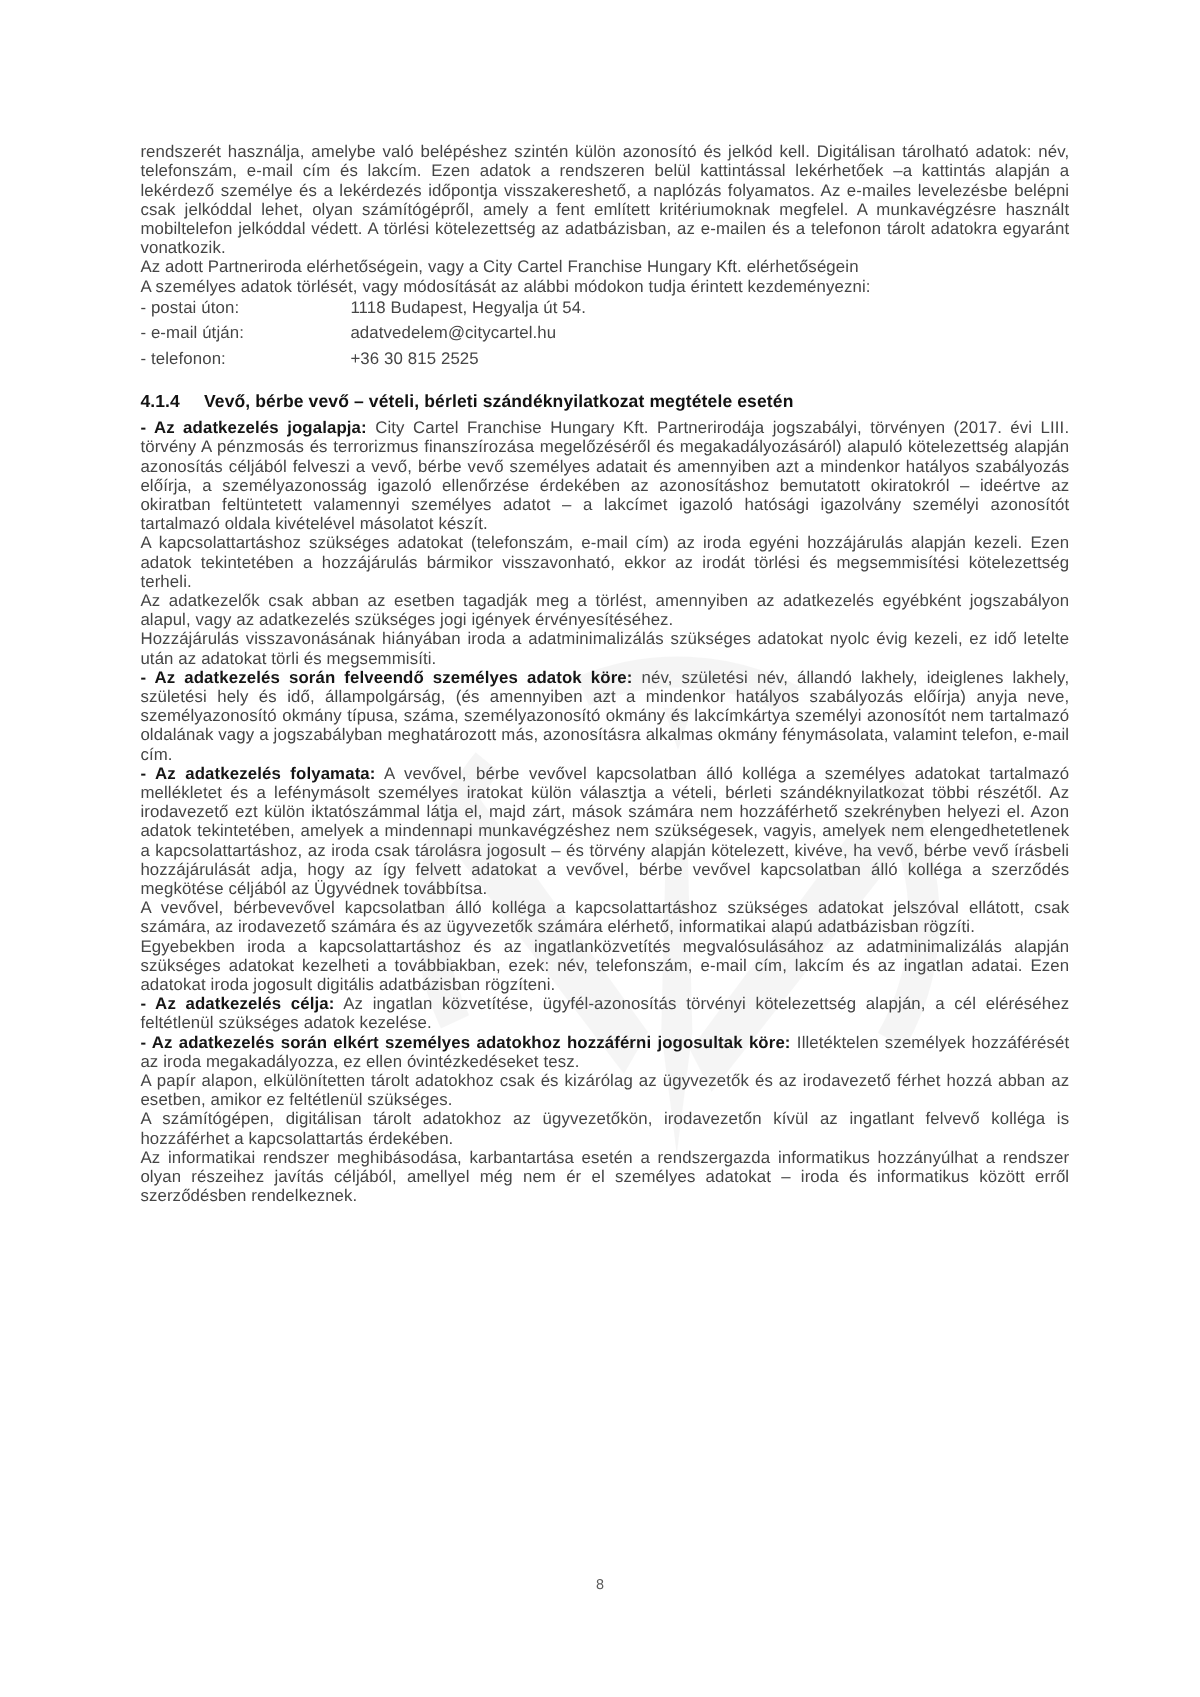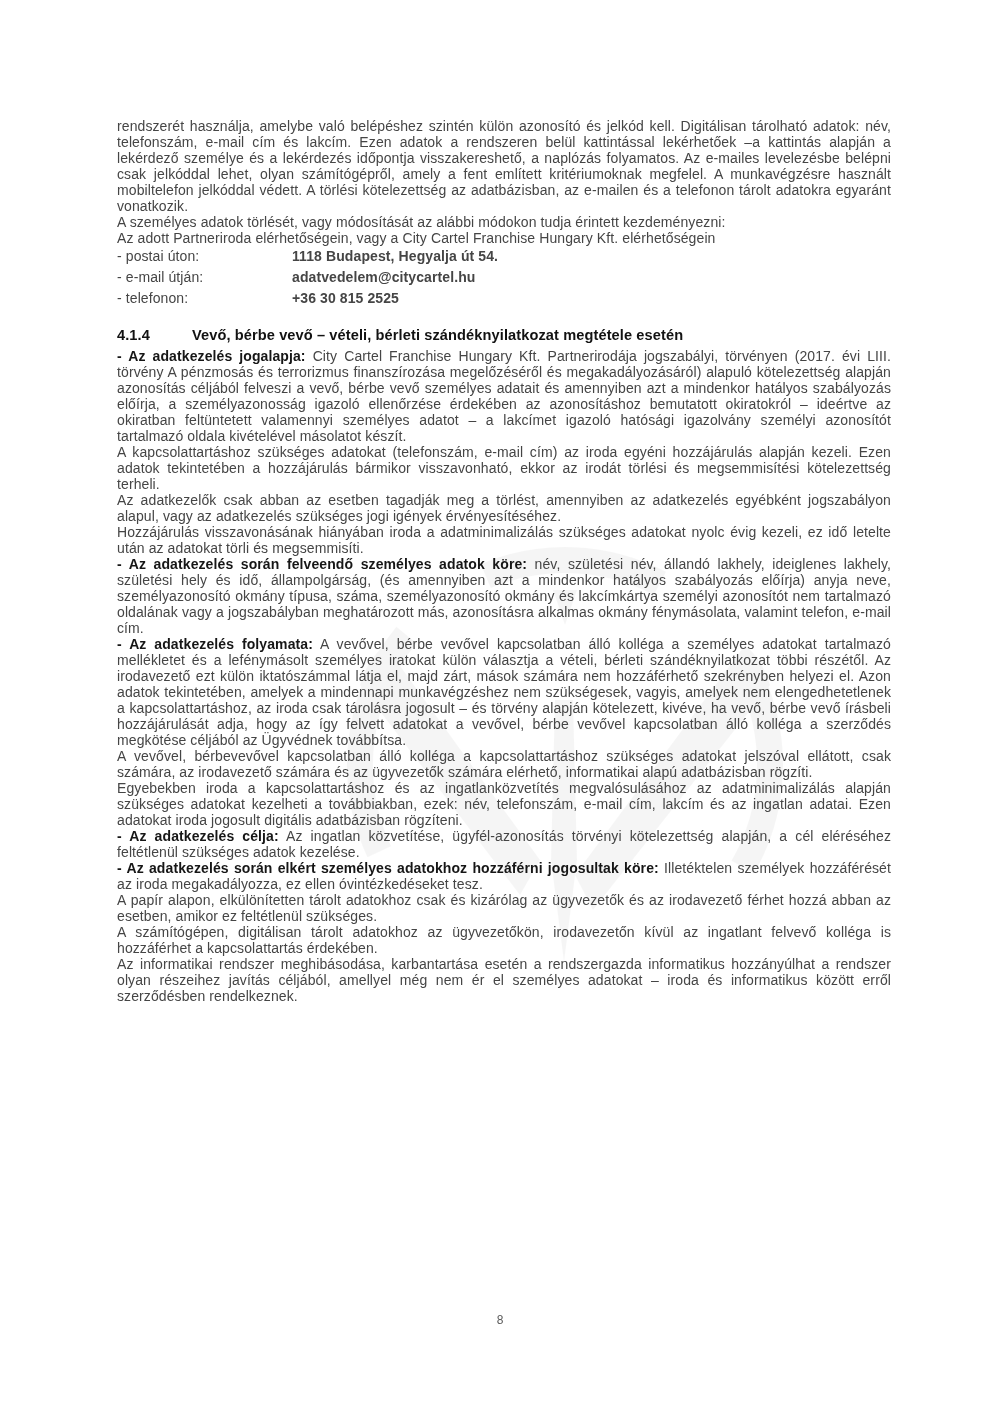--- a/index.html
+++ b/index.html
@@ -33,32 +33,32 @@
   }
   .contact-row {
     display: flex;
     font-size: 14px;
     line-height: 20.8px;
     color: #454545;
     letter-spacing: 0.1px;
     gap: 22px;
   }
   .contact-label { width: 153px; flex: 0 0 153px; }
-  .contact-value { flex: 1; font-weight: bold; }
+  .contact-value { flex: 1; }
   .section-heading {
     margin: 0;
     padding-top: 17px;
     padding-bottom: 2px;
     font-size: 14.6px;
     line-height: 20.8px;
     font-weight: bold;
     color: #121212;
     letter-spacing: 0.1px;
   }
-  .section-heading .sec-num { margin-right: 42px; }
+  .section-heading .sec-num { margin-right: 20px; }
   .watermark {
     position: absolute;
     left: 315px;
     top: 530px;
     width: 500px;
     height: 480px;
     z-index: 0;
     opacity: 0.085;
   }
   .page-footer {
@@ -86,22 +86,22 @@
 
     <path d="M240 170 L258 170 L262 330 L249 432 L236 330 Z" stroke="none"></path>
 
     <path d="M238 60 L262 60 L250 95 Z" stroke="none"></path>
   </g>
 </svg>
 
 <div class="page">
 
   <p class="intro-para"><span>rendszerét használja, amelybe való belépéshez szintén külön azonosító és jelkód kell. Digitálisan tárolható adatok: név, telefonszám, e-mail cím és lakcím. Ezen adatok a rendszeren belül kattintással lekérhetőek –a kattintás alapján a lekérdező személye és a lekérdezés időpontja visszakereshető, a naplózás folyamatos. Az e-mailes levelezésbe belépni csak jelkóddal lehet, olyan számítógépről, amely a fent említett kritériumoknak megfelel. A munkavégzésre használt mobiltelefon jelkóddal védett. A törlési kötelezettség az adatbázisban, az e-mailen és a telefonon tárolt adatokra egyaránt vonatkozik.</span></p>
+  <p class="intro-para"><span>Az adott Partneriroda elérhetőségein, vagy a City Cartel Franchise Hungary Kft. elérhetőségein</span></p>
   <p class="intro-para"><span>A személyes adatok törlését, vagy módosítását az alábbi módokon tudja érintett kezdeményezni:</span></p>
-  <p class="intro-para"><span>Az adott Partneriroda elérhetőségein, vagy a City Cartel Franchise Hungary Kft. elérhetőségein</span></p>
 
   <div class="contact-row">
     <span class="contact-label">- postai úton:</span>
     <span class="contact-value">1118 Budapest, Hegyalja út 54.</span>
   </div>
   <div class="contact-row">
     <span class="contact-label">- e-mail útján:</span>
     <span class="contact-value">adatvedelem@citycartel.hu</span>
   </div>
   <div class="contact-row">

